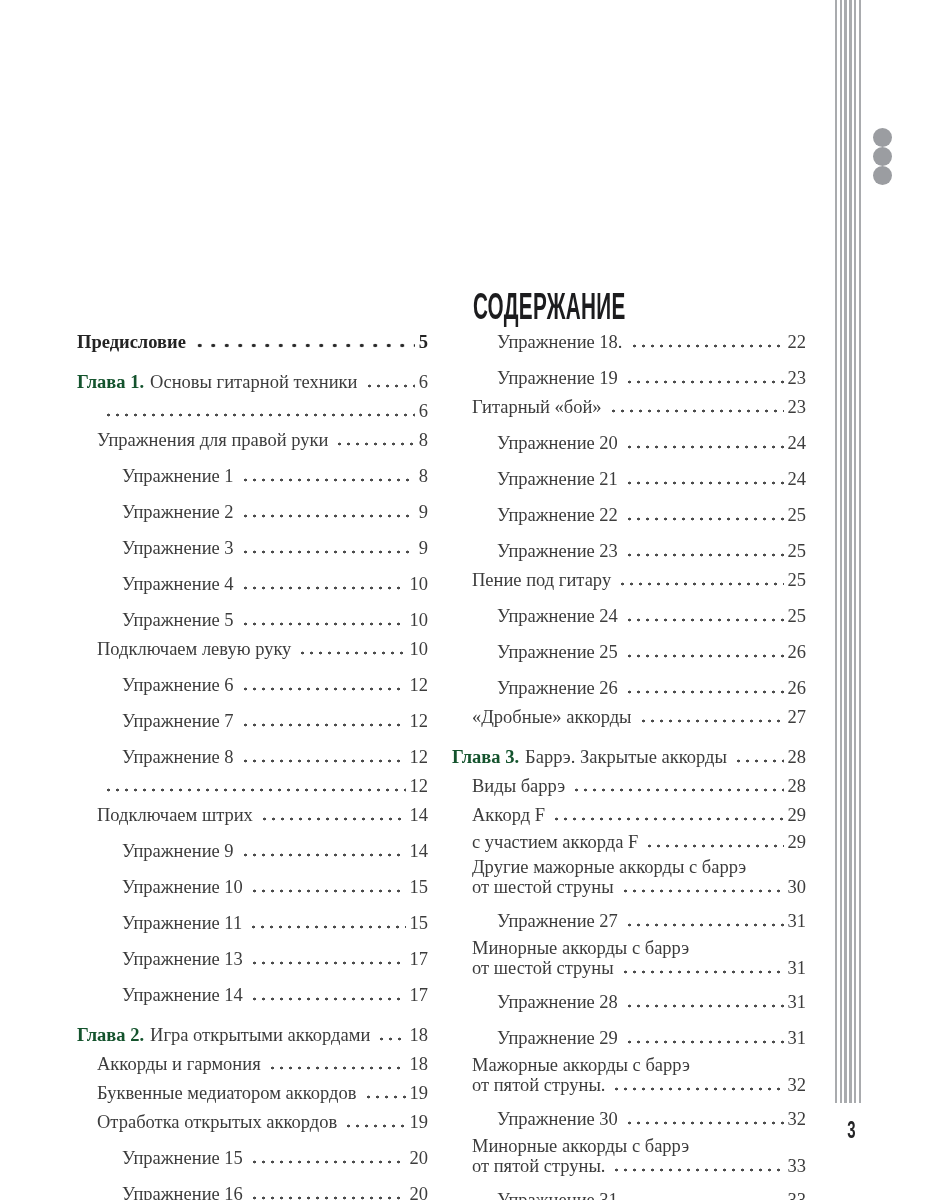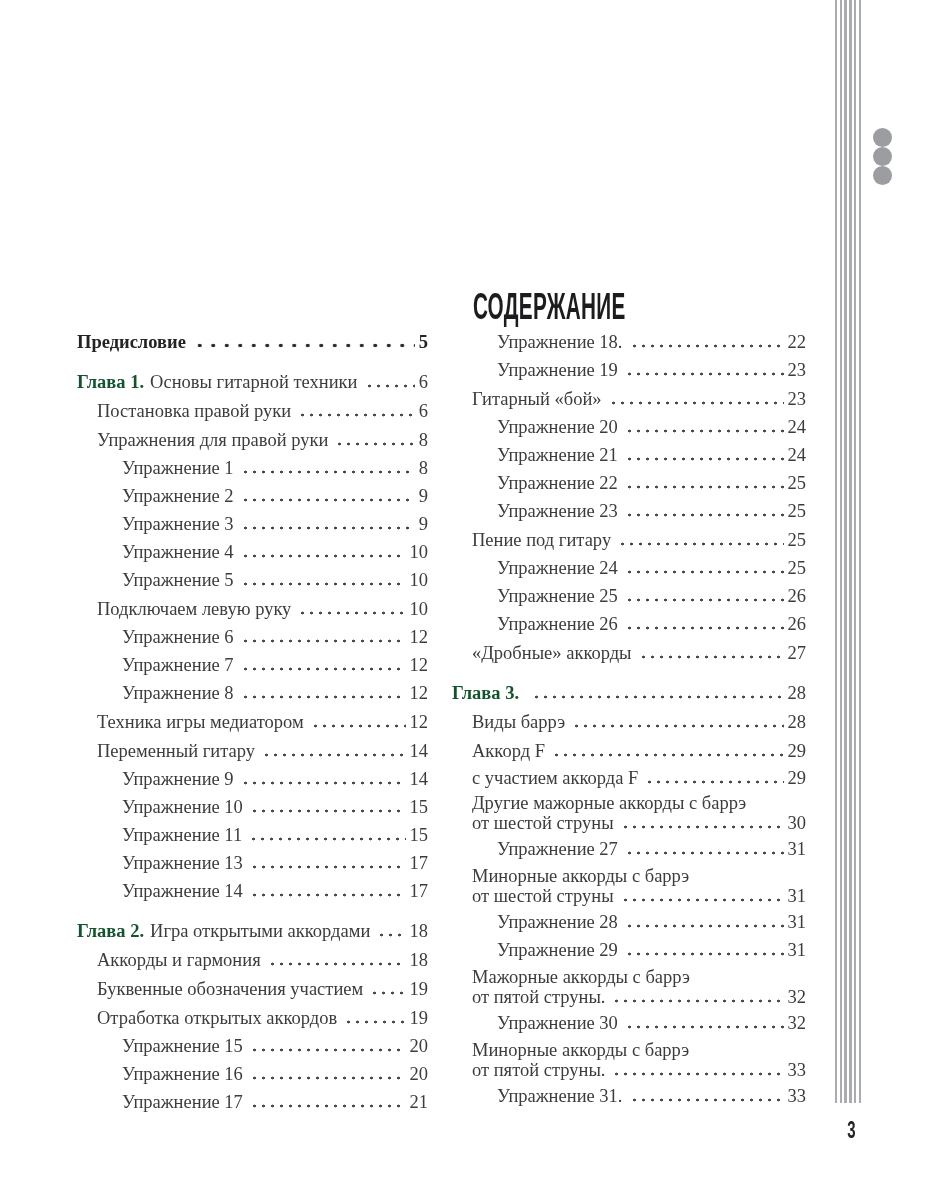--- a/index.html
+++ b/index.html
@@ -25,21 +25,21 @@
     font-weight:700;font-size:37px;line-height:37px;color:#1c1c1e;
     transform:scaleX(0.56);transform-origin:100% 50%;white-space:nowrap;letter-spacing:0.5px;
   }
   
   .toc-col{position:absolute;top:330px;font-size:18.5px;}
   .col-left{left:77px;width:351px;}
   .col-right{left:452px;width:354px;}
   .entry{margin:0;}
   .entry.l0{margin-top:16px;margin-bottom:4px;}
   .entry.l1{margin-top:5px;padding-left:20px;}
-  .entry.l2{margin-top:4px;padding-left:45px;}
+  .entry.l2{margin-top:12px;padding-left:45px;}
   .toc-col > .entry:first-child{margin-top:0;}
   .line{display:flex;line-height:24px;}
   .multi .line{line-height:20px;}
   .txt{white-space:nowrap;}
   .prefix{font-weight:700;color:#14532d;margin-right:6px;white-space:nowrap;}
   .pg{text-align:right;white-space:nowrap;}
   .leader{
     flex:1 1 auto;min-width:10px;margin:0 4px 0 5px;
     background-image:radial-gradient(circle,#4b4b4b 1.2px,transparent 1.7px);
     background-size:9px 4px;background-repeat:repeat-x;
@@ -85,21 +85,20 @@
     <div class="entry l0">
       <div class="line">
         <span class="prefix">Глава 1.</span>
         <span class="txt">Основы гитарной техники</span>
         <span class="leader"></span>
         <span class="pg">6</span>
       </div>
     </div>
     <div class="entry l1">
       <div class="line">
-        <span class="txt">Постановка правой руки</span>
         <span class="leader"></span>
         <span class="pg">6</span>
       </div>
     </div>
     <div class="entry l1">
       <div class="line">
         <span class="txt">Упражнения для правой руки</span>
         <span class="leader"></span>
         <span class="pg">8</span>
       </div>
@@ -162,28 +161,27 @@
     </div>
     <div class="entry l2">
       <div class="line">
         <span class="txt">Упражнение 8</span>
         <span class="leader"></span>
         <span class="pg">12</span>
       </div>
     </div>
     <div class="entry l1">
       <div class="line">
-        <span class="txt">Техника игры медиатором</span>
         <span class="leader"></span>
         <span class="pg">12</span>
       </div>
     </div>
     <div class="entry l1">
       <div class="line">
-        <span class="txt">Переменный гитару</span>
+        <span class="txt">Подключаем штрих</span>
         <span class="leader"></span>
         <span class="pg">14</span>
       </div>
     </div>
     <div class="entry l2">
       <div class="line">
         <span class="txt">Упражнение 9</span>
         <span class="leader"></span>
         <span class="pg">14</span>
       </div>
@@ -226,21 +224,21 @@
     </div>
     <div class="entry l1">
       <div class="line">
         <span class="txt">Аккорды и гармония</span>
         <span class="leader"></span>
         <span class="pg">18</span>
       </div>
     </div>
     <div class="entry l1">
       <div class="line">
-        <span class="txt">Буквенные обозначения участием</span>
+        <span class="txt">Буквенные медиатором аккордов</span>
         <span class="leader"></span>
         <span class="pg">19</span>
       </div>
     </div>
     <div class="entry l1">
       <div class="line">
         <span class="txt">Отработка открытых аккордов</span>
         <span class="leader"></span>
         <span class="pg">19</span>
       </div>
@@ -348,20 +346,21 @@
     <div class="entry l1">
       <div class="line">
         <span class="txt">«Дробные» аккорды</span>
         <span class="leader"></span>
         <span class="pg">27</span>
       </div>
     </div>
     <div class="entry l0">
       <div class="line">
         <span class="prefix">Глава 3.</span>
+        <span class="txt">Баррэ. Закрытые аккорды</span>
         <span class="leader"></span>
         <span class="pg">28</span>
       </div>
     </div>
     <div class="entry l1">
       <div class="line">
         <span class="txt">Виды баррэ</span>
         <span class="leader"></span>
         <span class="pg">28</span>
       </div>

